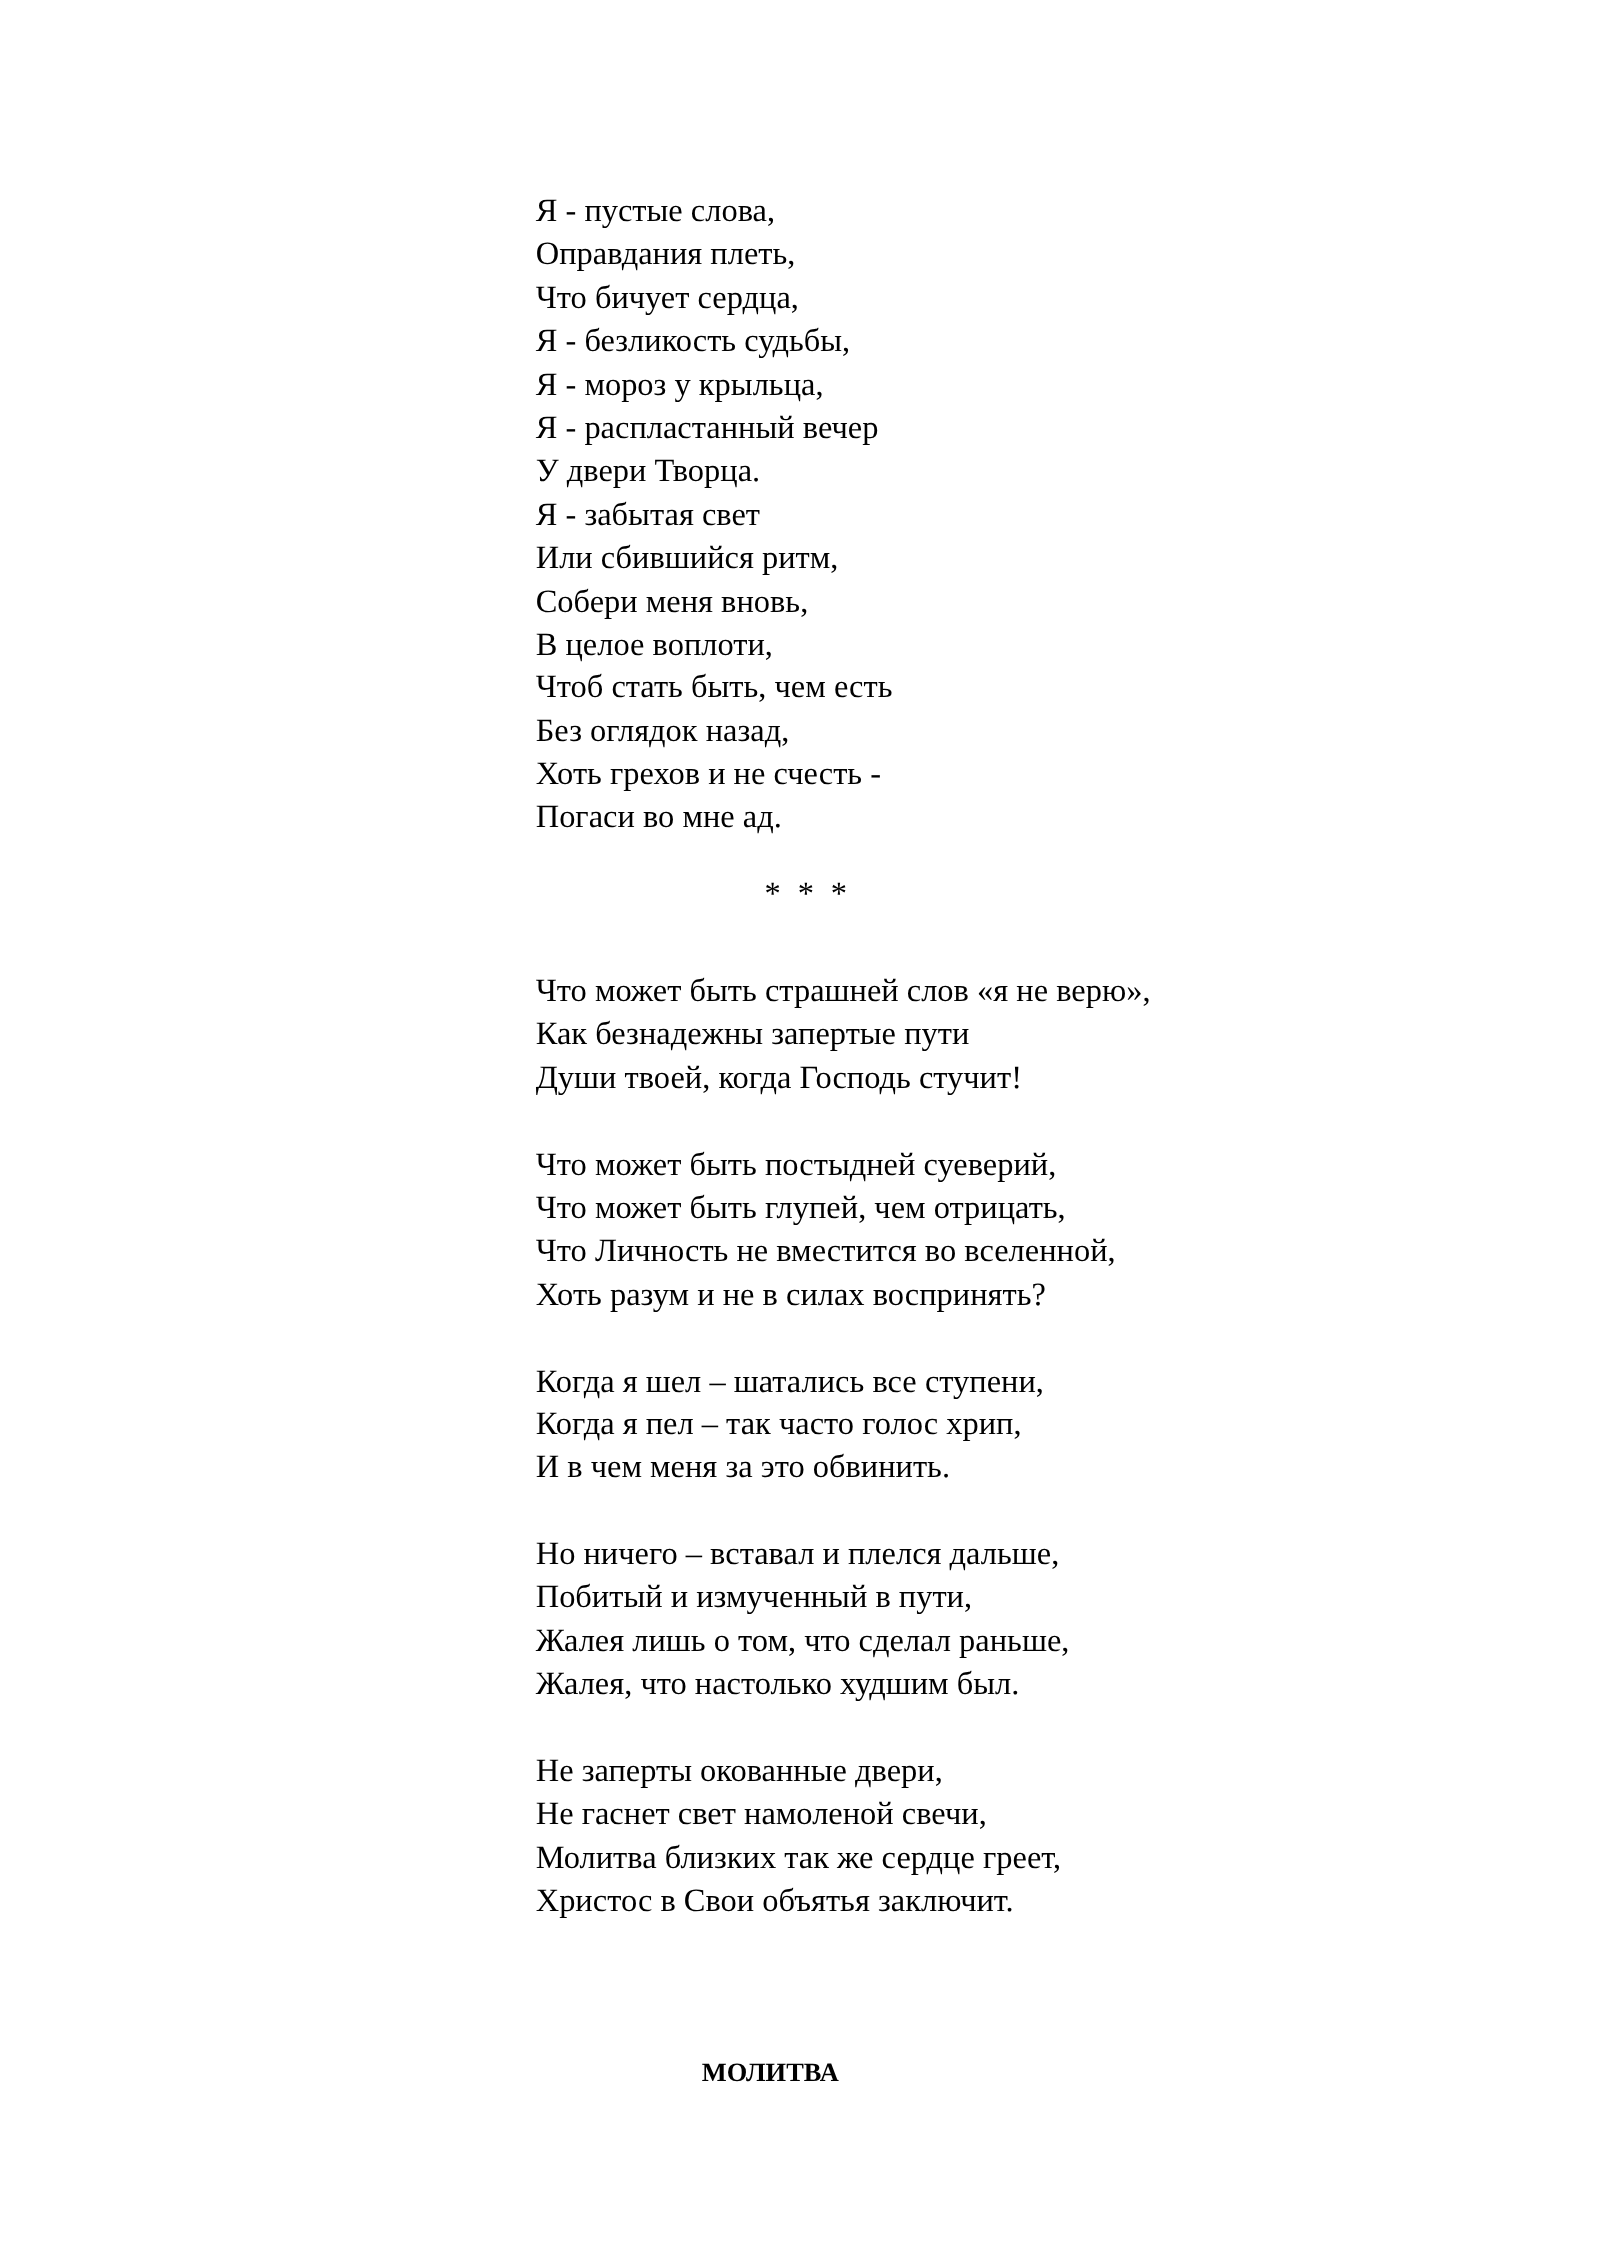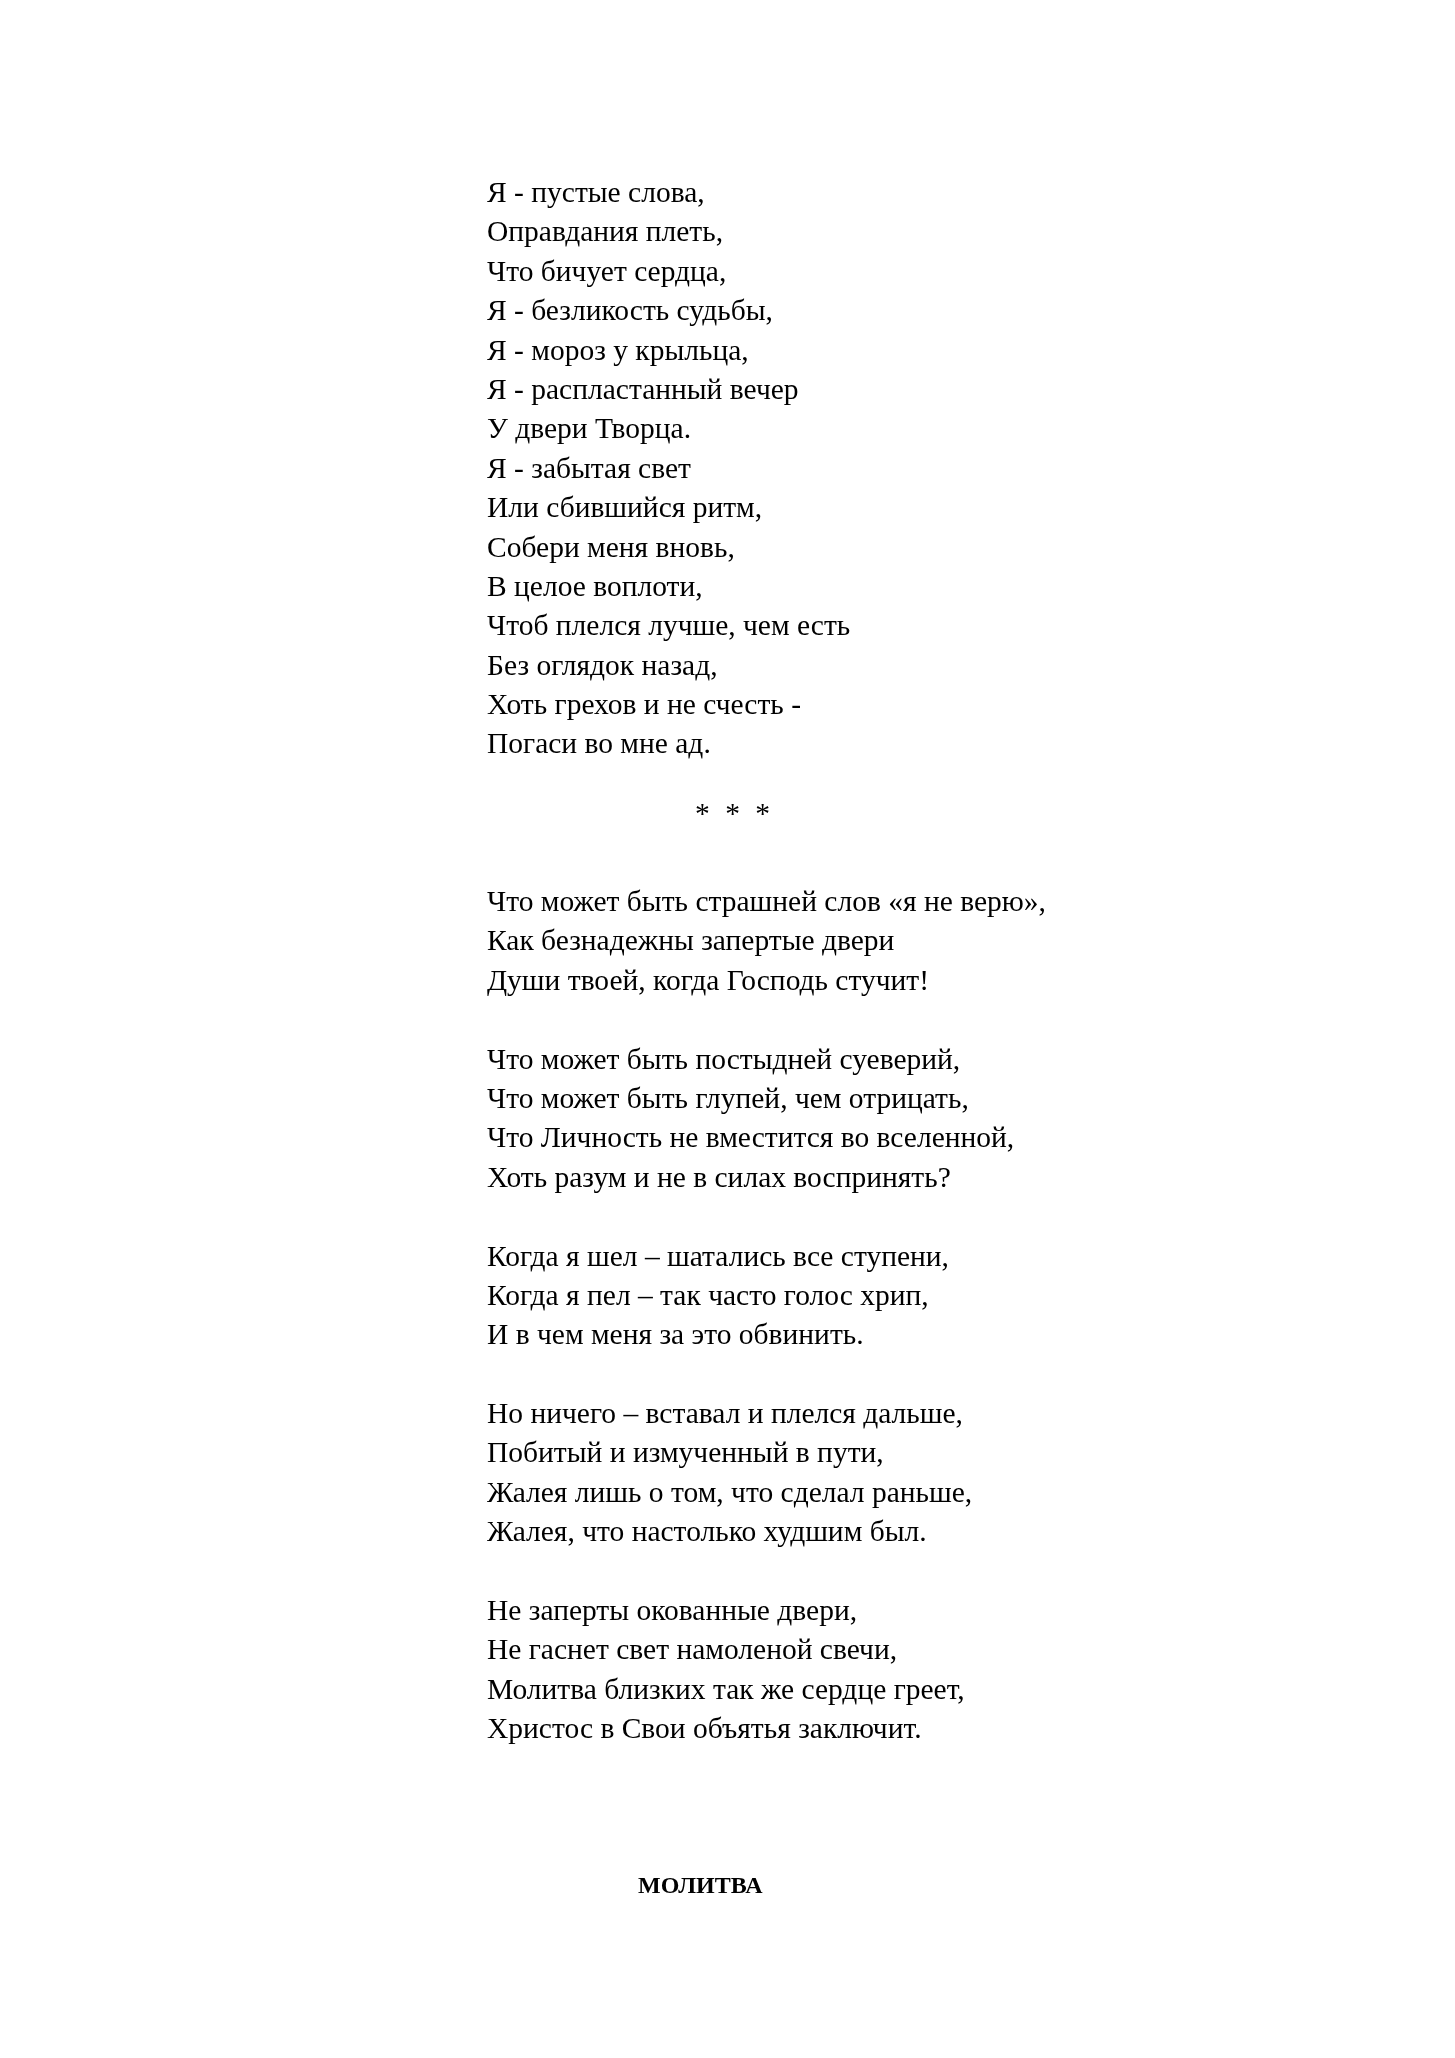--- a/index.html
+++ b/index.html
@@ -27,34 +27,34 @@
     <span class="line">Оправдания плеть,</span>
     <span class="line">Что бичует сердца,</span>
     <span class="line">Я - безликость судьбы,</span>
     <span class="line">Я - мороз у крыльца,</span>
     <span class="line">Я - распластанный вечер</span>
     <span class="line">У двери Творца.</span>
     <span class="line">Я - забытая свет</span>
     <span class="line">Или сбившийся ритм,</span>
     <span class="line">Собери меня вновь,</span>
     <span class="line">В целое воплоти,</span>
-    <span class="line">Чтоб плелся лучше, чем есть</span>
+    <span class="line">Чтоб стать быть, чем есть</span>
     <span class="line">Без оглядок назад,</span>
     <span class="line">Хоть грехов и не счесть -</span>
     <span class="line">Погаси во мне ад.</span>
   </div>
 
   <div class="separator">
     <span>* * *</span>
   </div>
 
   <div id="poem2" class="poem">
     <div>
       <span class="line">Что может быть страшней слов «я не верю»,</span>
-      <span class="line">Как безнадежны запертые двери</span>
+      <span class="line">Как безнадежны запертые пути</span>
       <span class="line">Души твоей, когда Господь стучит!</span>
     </div>
     <span class="gap"></span>
     <div>
       <span class="line">Что может быть постыдней суеверий,</span>
       <span class="line">Что может быть глупей, чем отрицать,</span>
       <span class="line">Что Личность не вместится во вселенной,</span>
       <span class="line">Хоть разум и не в силах воспринять?</span>
     </div>
     <span class="gap"></span>

